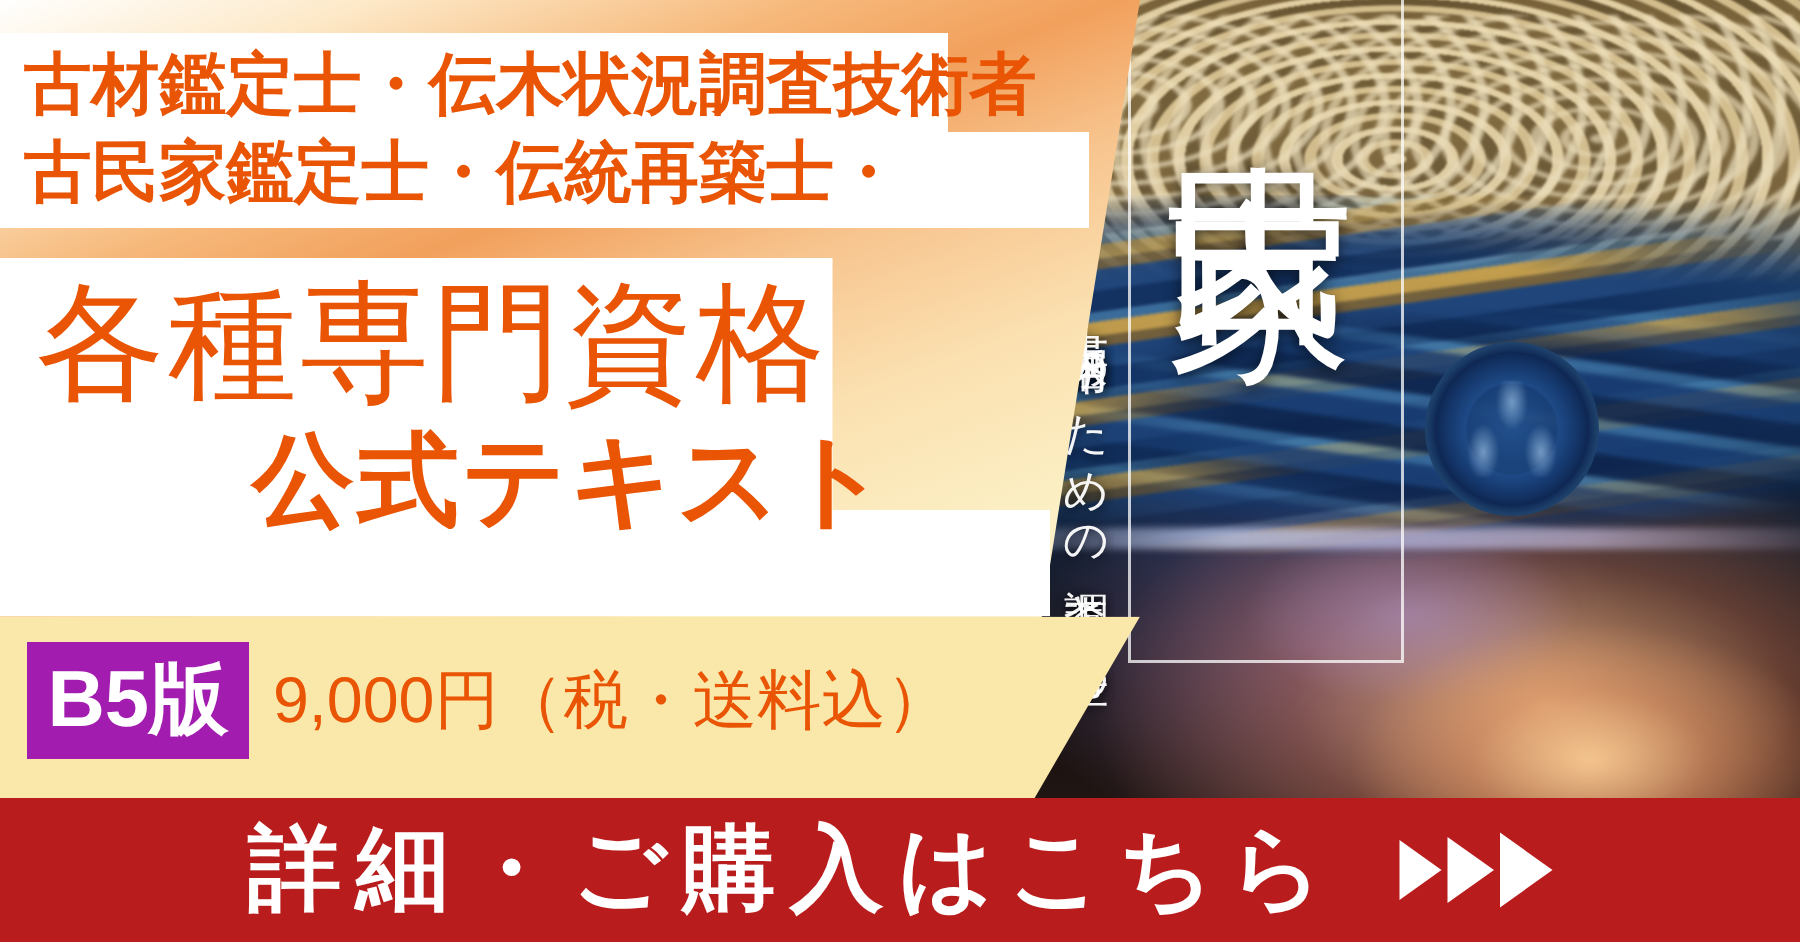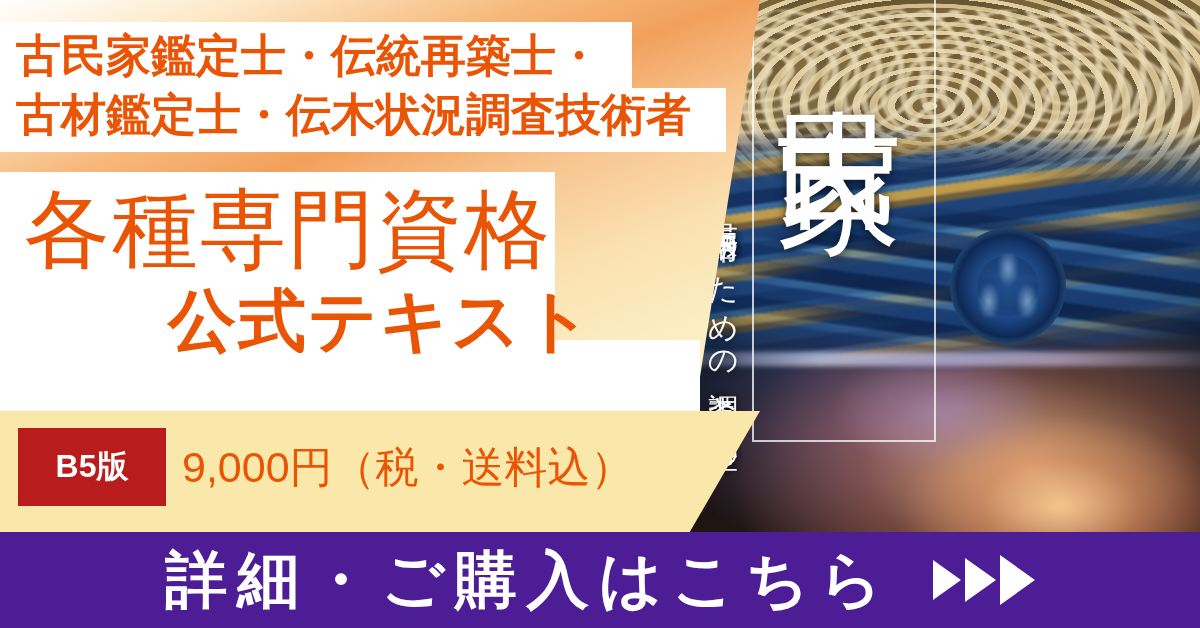--- a/index.html
+++ b/index.html
@@ -273,45 +273,45 @@
     color: #e95504;
     letter-spacing: 2px;
     white-space: nowrap;
   }
 
   
   .size-badge {
     position: absolute;
     left: 18px; top: 428px;
     width: 148px; height: 78px;
-    background: #b91c1c;
+    background: #a21caf;
     display: flex;
     align-items: center;
     justify-content: center;
     color: #ffffff;
-    font-size: 32px;
+    font-size: 53px;
     font-weight: 700;
     letter-spacing: 0px;
   }
   .price-text {
     position: absolute;
     left: 182px; top: 432px;
     font-size: 43px;
     line-height: 70px;
     font-weight: 400;
     color: #e95504;
     white-space: nowrap;
   }
 
   
   .cta-bar {
     position: absolute;
     left: 0; top: 532px;
     width: 1200px; height: 96px;
-    background: #4c1d95;
+    background: #b91c1c;
     display: flex;
     align-items: center;
     justify-content: center;
     gap: 36px;
   }
   .cta-label {
     color: #ffffff;
     font-size: 62px;
     font-weight: 700;
     letter-spacing: 10px;
@@ -353,22 +353,22 @@
   <div class="cover-kicker">伝統構法</div>
   <div class="cover-title">古民家</div>
   <div class="cover-sub">古民家活用のための調査と再生の</div>
 
   <div class="left-bg"></div>
 
   <div class="cream-panel"></div>
 
   <div class="head-box"></div>
   <div class="head-text">
+    <span class="ln">古材鑑定士・伝木状況調査技術者</span>
     <span class="ln">古民家鑑定士・伝統再築士・</span>
-    <span class="ln">古材鑑定士・伝木状況調査技術者</span>
   </div>
 
   <div class="title-panel"></div>
   <div class="title-l1">各種専門資格</div>
   <div class="title-l2">公式テキスト</div>
 
   <div class="size-badge">B5版</div>
   <div class="price-text">9,000円（税・送料込）</div>
 
   <div class="cta-bar">

